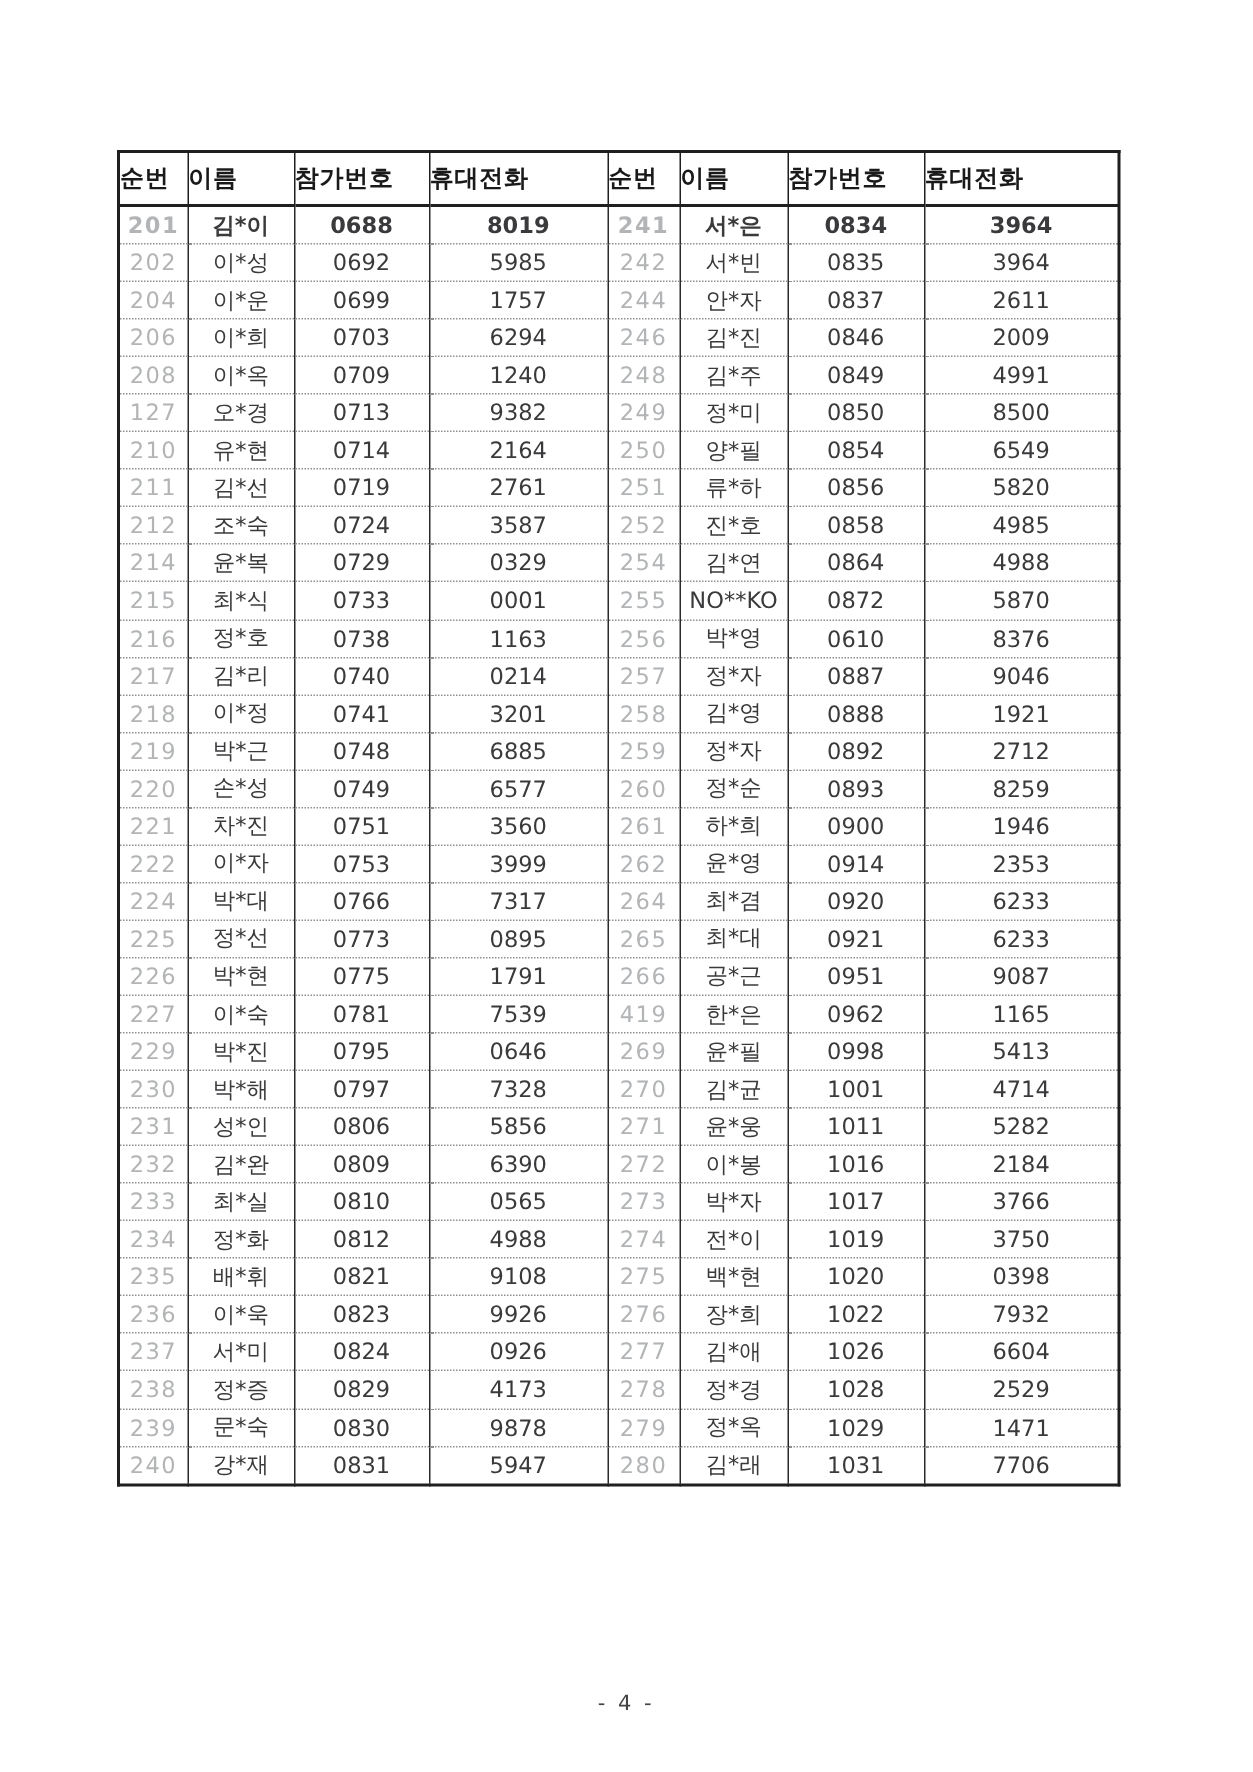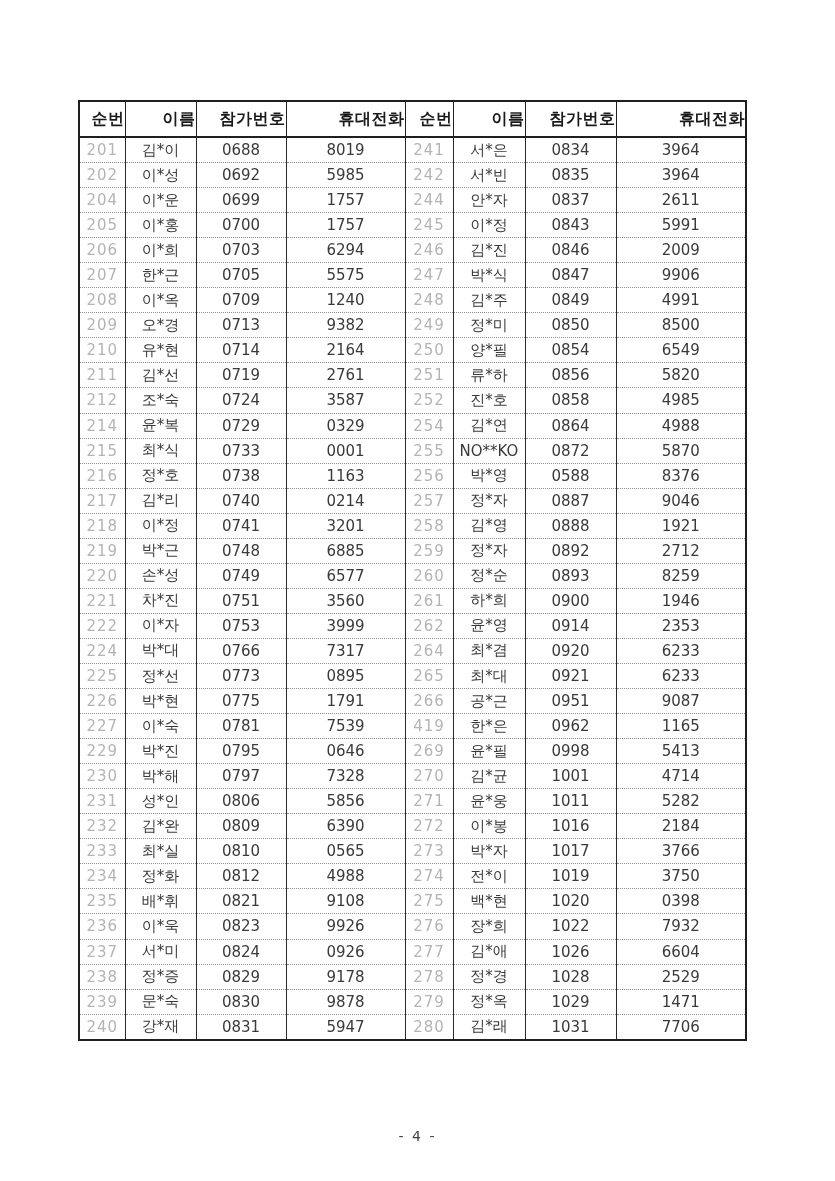--- a/index.html
+++ b/index.html
@@ -22,21 +22,21 @@
     width: 667px;
     border-collapse: collapse;
     table-layout: fixed;
     border: 2px solid #1f1f1f;
   }
   table.roster th {
     height: 34px;
     font-size: 16px;
     font-weight: bold;
     color: #1a1a1a;
-    text-align: right;
+    text-align: left;
     vertical-align: middle;
     border-left: 1px solid #1f1f1f;
     border-right: 1px solid #1f1f1f;
     border-bottom: 2px solid #1f1f1f;
     padding: 0;
     letter-spacing: 0.5px;
   }
   table.roster td {
     height: 24.05px;
     font-size: 15px;
@@ -45,20 +45,21 @@
     vertical-align: middle;
     border-left: 1px solid #2a2a2a;
     border-right: 1px solid #2a2a2a;
     border-top: 1px dotted #8f8f8f;
     padding: 0;
     overflow: hidden;
     white-space: nowrap;
   }
   table.roster tbody tr:first-child td {
     border-top: none;
+    font-weight: bold;
   }
   table.roster td.num {
     color: #b2b4b6;
     letter-spacing: 1px;
   }
   .footer {
     position: absolute;
     left: 0;
     top: 1128px;
     width: 835px;
@@ -121,61 +122,41 @@
           <td class="num">204</td>
           <td>이*운</td>
           <td>0699</td>
           <td>1757</td>
           <td class="num">244</td>
           <td>안*자</td>
           <td>0837</td>
           <td>2611</td>
         </tr>
         <tr>
-          <td class="num">205</td>
-          <td>이*홍</td>
-          <td>0700</td>
-          <td>1757</td>
-          <td class="num">245</td>
-          <td>이*정</td>
-          <td>0843</td>
-          <td>5991</td>
-        </tr>
-        <tr>
           <td class="num">206</td>
           <td>이*희</td>
           <td>0703</td>
           <td>6294</td>
           <td class="num">246</td>
           <td>김*진</td>
           <td>0846</td>
           <td>2009</td>
         </tr>
         <tr>
-          <td class="num">207</td>
-          <td>한*근</td>
-          <td>0705</td>
-          <td>5575</td>
-          <td class="num">247</td>
-          <td>박*식</td>
-          <td>0847</td>
-          <td>9906</td>
-        </tr>
-        <tr>
           <td class="num">208</td>
           <td>이*옥</td>
           <td>0709</td>
           <td>1240</td>
           <td class="num">248</td>
           <td>김*주</td>
           <td>0849</td>
           <td>4991</td>
         </tr>
         <tr>
-          <td class="num">209</td>
+          <td class="num">127</td>
           <td>오*경</td>
           <td>0713</td>
           <td>9382</td>
           <td class="num">249</td>
           <td>정*미</td>
           <td>0850</td>
           <td>8500</td>
         </tr>
         <tr>
           <td class="num">210</td>
@@ -227,21 +208,21 @@
           <td>0872</td>
           <td>5870</td>
         </tr>
         <tr>
           <td class="num">216</td>
           <td>정*호</td>
           <td>0738</td>
           <td>1163</td>
           <td class="num">256</td>
           <td>박*영</td>
-          <td>0588</td>
+          <td>0610</td>
           <td>8376</td>
         </tr>
         <tr>
           <td class="num">217</td>
           <td>김*리</td>
           <td>0740</td>
           <td>0214</td>
           <td class="num">257</td>
           <td>정*자</td>
           <td>0887</td>
@@ -424,21 +405,21 @@
           <td>0926</td>
           <td class="num">277</td>
           <td>김*애</td>
           <td>1026</td>
           <td>6604</td>
         </tr>
         <tr>
           <td class="num">238</td>
           <td>정*증</td>
           <td>0829</td>
-          <td>9178</td>
+          <td>4173</td>
           <td class="num">278</td>
           <td>정*경</td>
           <td>1028</td>
           <td>2529</td>
         </tr>
         <tr>
           <td class="num">239</td>
           <td>문*숙</td>
           <td>0830</td>
           <td>9878</td>

